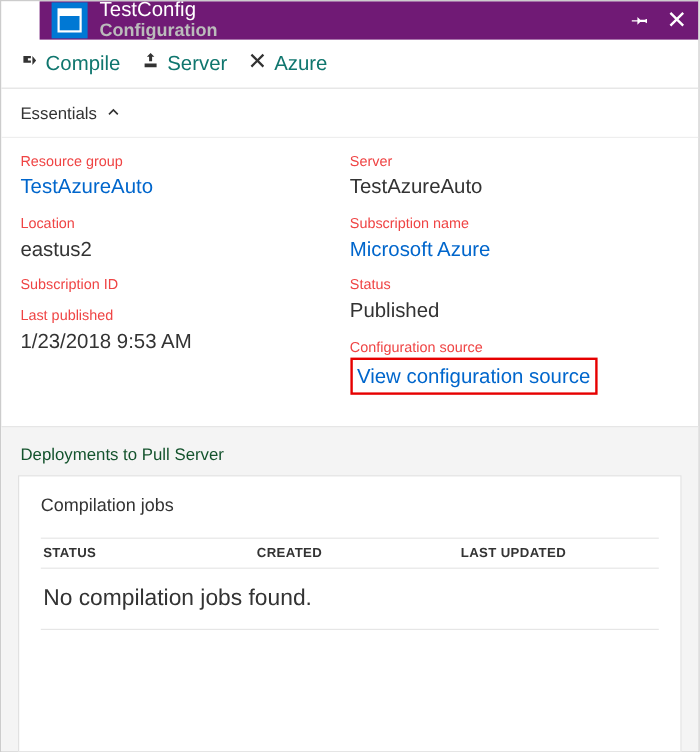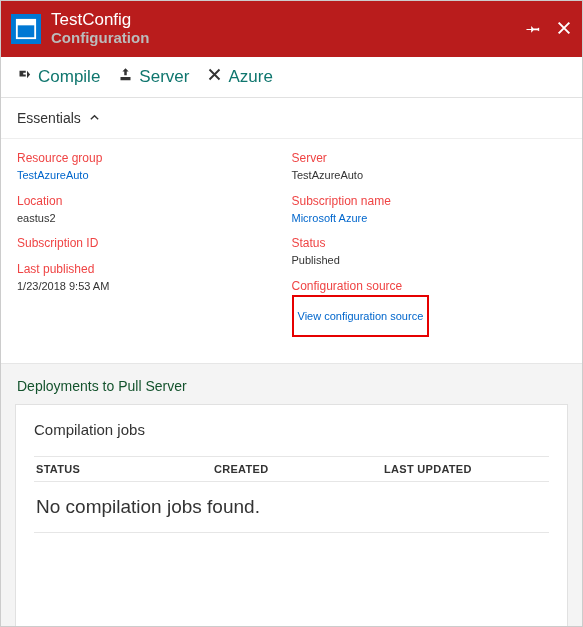--- a/index.html
+++ b/index.html
@@ -7,26 +7,27 @@
       font-family: "Segoe UI", Arial, sans-serif;
       font-size: 13px;
       color: #333;
       background: #fff;
       width: 583px;
       height: 627px;
       border: 1px solid #ccc;
       overflow: hidden;
     }
     .header {
-      background: #b91c1c;
+      background: #701a75;
       color: #fff;
       display: flex;
       align-items: center;
       padding: 8px 10px;
-      height: 56px;
+      height: 32px;
+      margin-left: 32px;
     }
     .header-icon {
       width: 30px;
       height: 30px;
       background: #0078d4;
       display: flex;
       align-items: center;
       justify-content: center;
       margin-right: 10px;
       flex-shrink: 0;
@@ -67,26 +68,26 @@
     }
     .essentials-toggle svg { width: 11px; height: 11px; }
 
     .essentials-grid {
       display: flex;
       padding: 10px 16px 18px 16px;
     }
     .col { flex: 1; }
     .field { margin-bottom: 8px; }
     .field-label { font-size: 12px; color: #ef4444; line-height: 1.5; }
-    .field-value { font-size: 11px; color: #333; line-height: 1.5; }
+    .field-value { font-size: 17px; color: #333; line-height: 1.5; }
     .link { color: #0066cc; cursor: pointer; }
     .highlight {
       border: 2px solid #e60000;
       display: inline-block;
-      padding: 11px 4px;
+      padding: 1px 4px;
     }
 
     .deploy-section {
       background: #f4f4f4;
       padding: 14px 14px;
       border-top: 1px solid #e6e6e6;
       height: 360px;
     }
     .deploy-title { font-size: 14px; color: #14532d; margin-bottom: 10px; padding-left: 2px; }
     .jobs-card {

